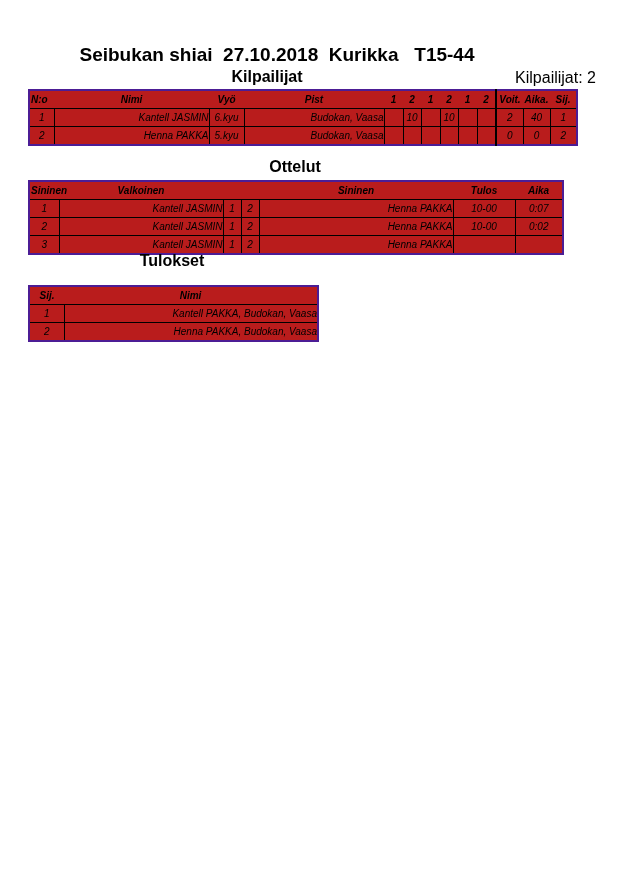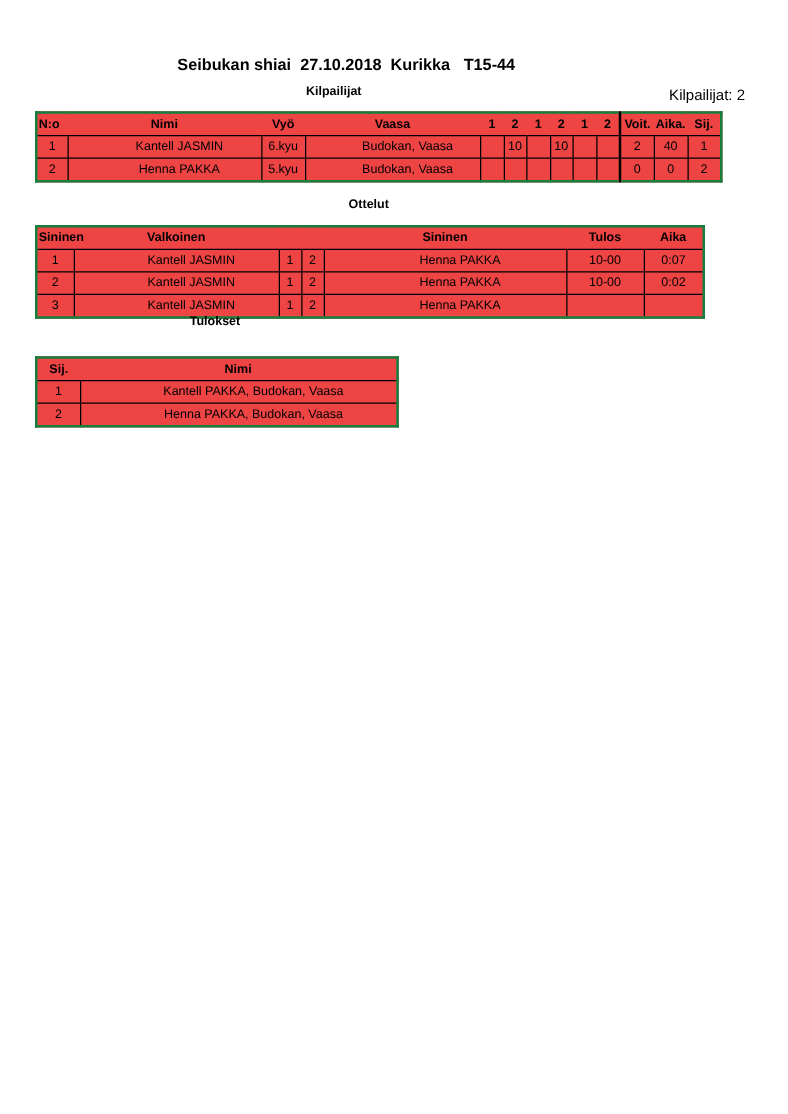--- a/index.html
+++ b/index.html
@@ -15,46 +15,47 @@
     font-family: "Liberation Sans", sans-serif;
     color: #000000;
     overflow: hidden;
   }
   .doc-title {
     position: absolute;
     top: 44px;
     left: 0;
     width: 554px;
     text-align: center;
-    font-size: 13px;
+    font-size: 19px;
     font-weight: bold;
     white-space: pre;
   }
   .section-title {
     position: absolute;
     transform: translateX(-50%);
-    font-size: 10px;
+    font-size: 16px;
     font-weight: bold;
     white-space: nowrap;
   }
   .competitors-title { top: 68px; left: 267px; }
   .matches-title     { top: 158px; left: 295px; }
   .results-title     { top: 252px; left: 172px; }
   .participants-count {
     position: absolute;
     top: 69px;
     right: 34px;
-    font-size: 12px;
+    font-size: 16px;
   }
   table {
     position: absolute;
     border-collapse: collapse;
     table-layout: fixed;
-    background: #ef4444;
-    border: 2px solid #15803d;
+    background: #b91c1c;
+    border: 2px solid #4c1d95;
+    font-style: italic;
   }
   .competitors-table { left: 28px; top: 89px;  width: 548px; }
   .matches-table     { left: 28px; top: 180px; width: 534px; }
   .results-table     { left: 28px; top: 285px; width: 289px; }
   td {
     height: 17px;
     padding: 0;
     font-size: 10px;
     vertical-align: middle;
     white-space: nowrap;
@@ -62,21 +63,21 @@
     text-align: center;
   }
   thead td {
     font-weight: bold;
     border: none;
     border-bottom: 1px solid #000000;
   }
   tbody td {
     border: 1px solid #000000;
   }
-  td.l { text-align: center; padding-left: 24px; }
+  td.l { text-align: right; padding-left: 24px; }
   td.hleft { text-align: left; padding-left: 1px; }
   td.thick-left { border-left: 2px solid #000000 !important; margin-left: 46px; }
 </style>
 </head>
 <body>
 
 <div class="page">
 
   <div class="doc-title">Seibukan shiai  27.10.2018  Kurikka   T15-44</div>
 
@@ -97,21 +98,21 @@
         <col style="width:19px">
       <col style="width:27px">
         <col style="width:27px">
         <col style="width:27px">
     </colgroup>
     <thead>
       <tr>
         <td class="hleft">N:o</td>
         <td>Nimi</td>
         <td>Vyö</td>
-        <td>Vaasa</td>
+        <td>Pist</td>
         <td>1</td>
         <td>2</td>
         <td>1</td>
         <td>2</td>
         <td>1</td>
         <td>2</td>
         <td class="thick-left">Voit.</td>
         <td>Aika.</td>
         <td>Sij.</td>
       </tr>

